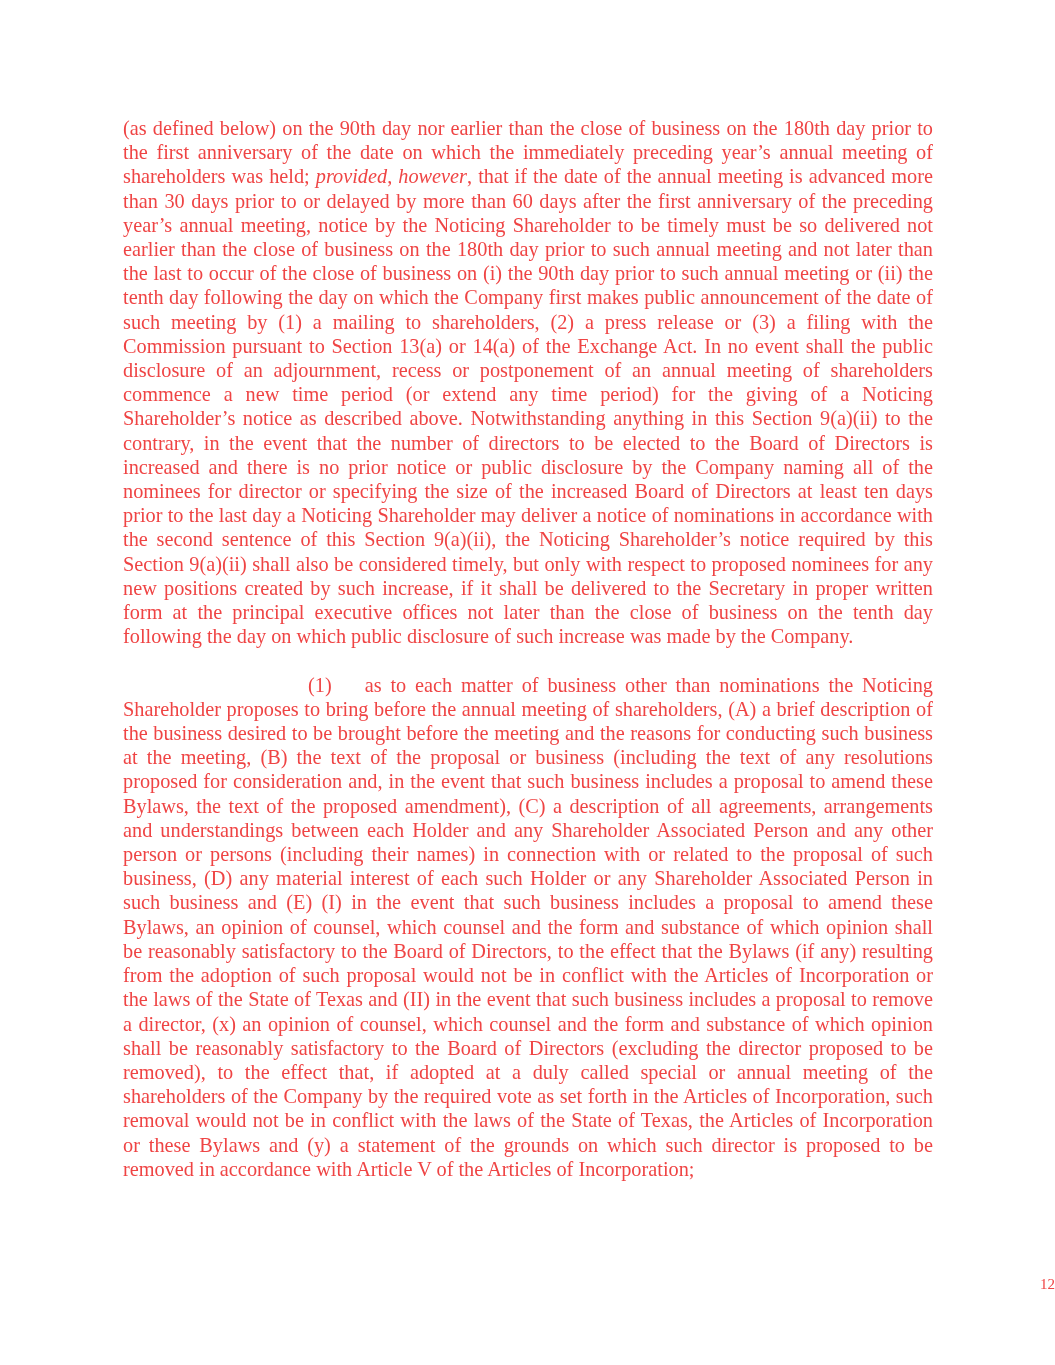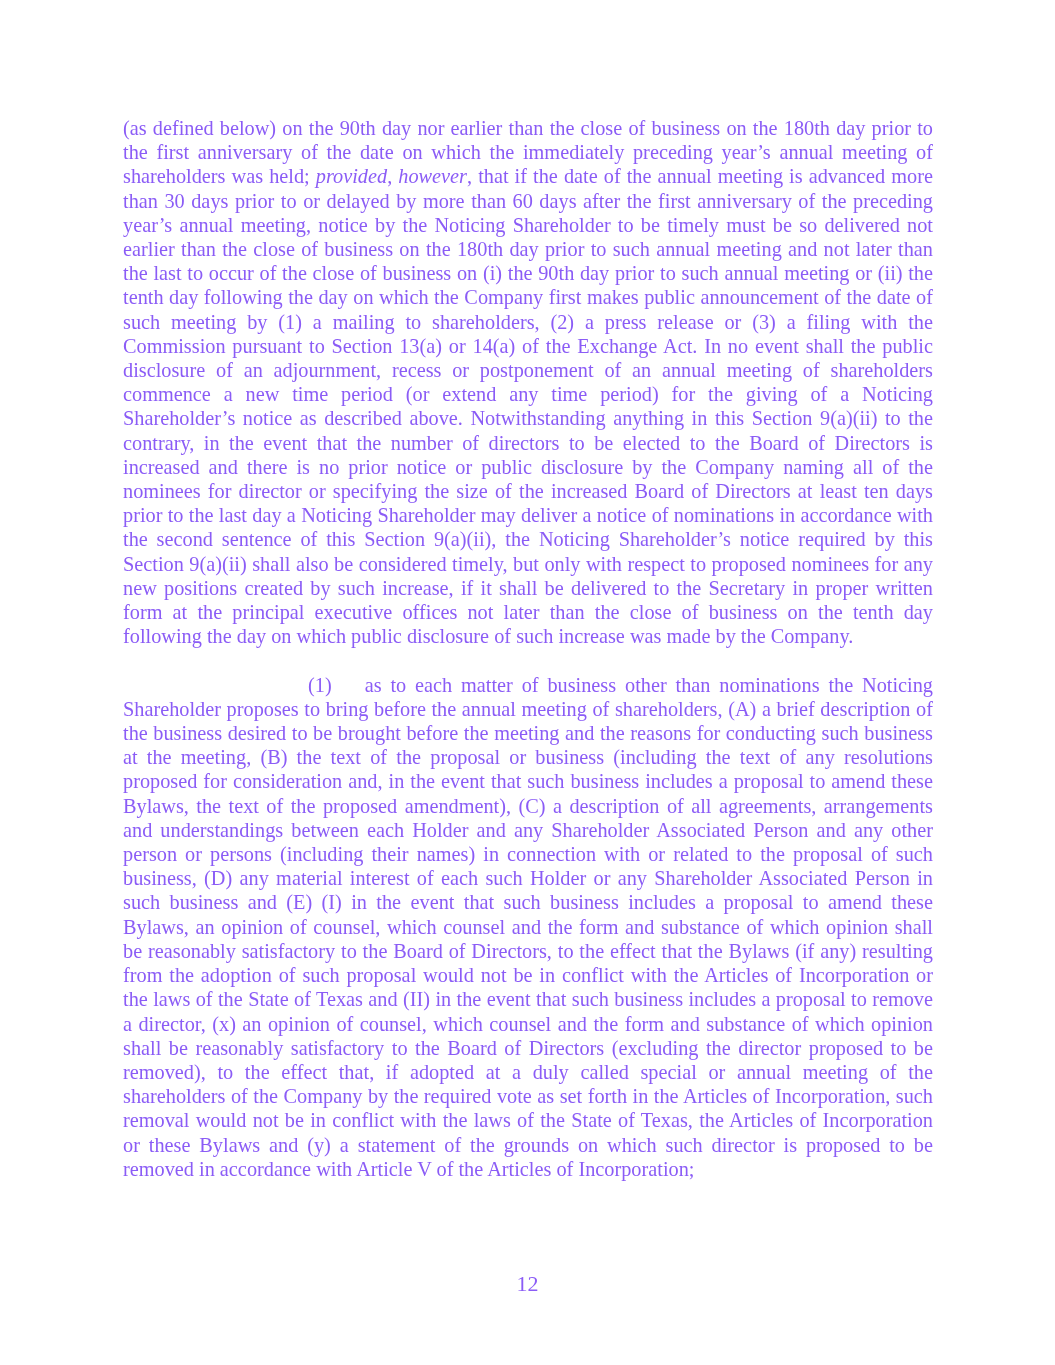--- a/index.html
+++ b/index.html
@@ -5,21 +5,21 @@
   html, body {
     margin: 0;
     padding: 0;
     background: #ffffff;
   }
   .page {
     position: relative;
     width: 1055px;
     height: 1365px;
     background: #ffffff;
-    color: #8b5cf6;
+    color: #ef4444;
     font-family: "Liberation Serif", "DejaVu Serif", serif;
     overflow: hidden;
   }
   .content {
     position: absolute;
     left: 123px;
     top: 116px;
     width: 810px;
     font-size: 20.3px;
     line-height: 24.2px;
@@ -39,22 +39,22 @@
     display: inline-block;
     height: 1px;
   }
   .tab-iii { width: 24px; }
   .tab-1  { width: 33px; }
   .page-number {
     position: absolute;
     top: 1272px;
     left: 0;
     width: 100%;
-    text-align: center;
-    font-size: 22px;
+    text-align: right;
+    font-size: 15px;
     line-height: 24.2px;
   }
   i { font-style: italic; }
 </style>
 </head>
 <body>
 
 <div class="page">
   <div class="content">
 

